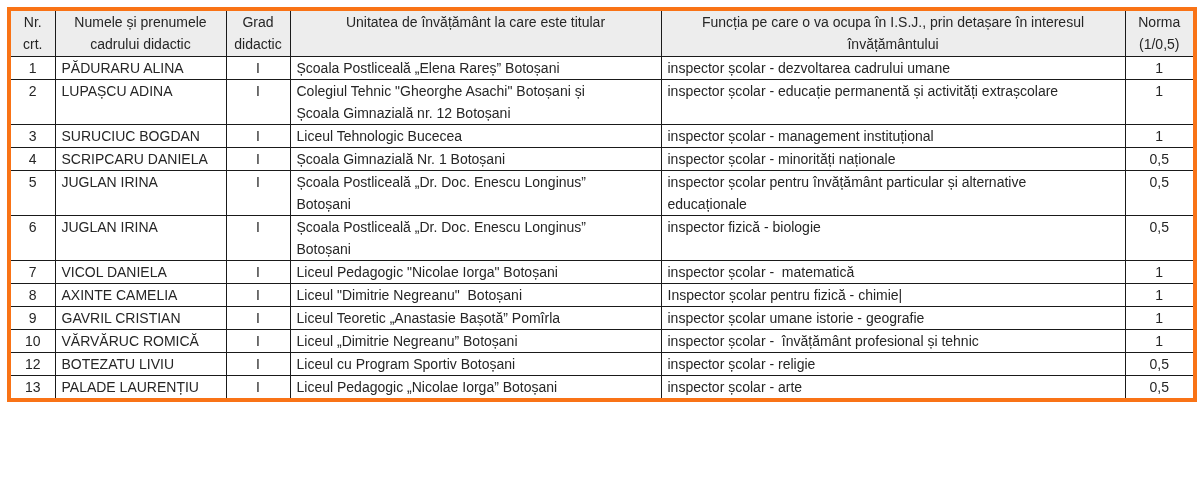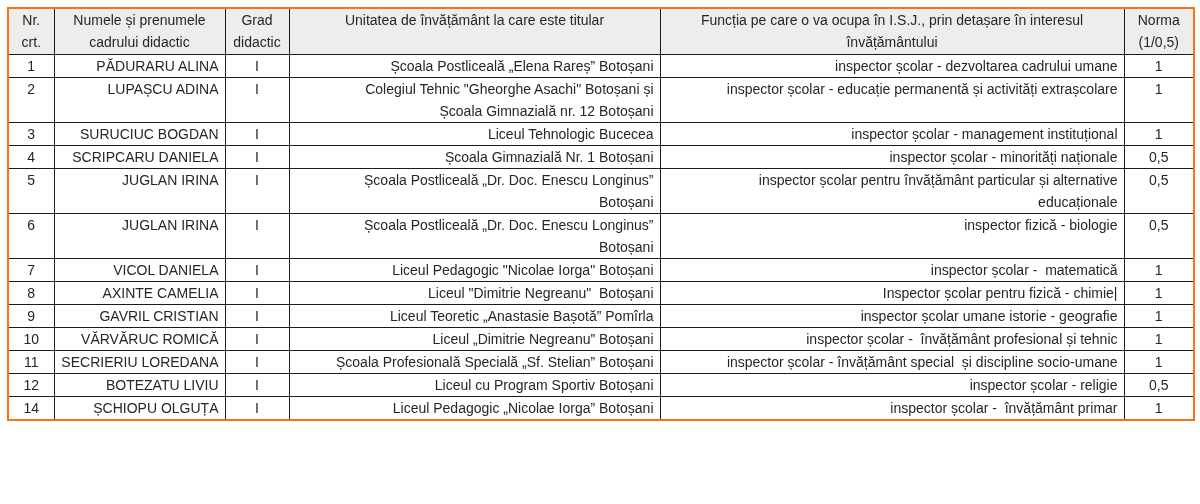--- a/index.html
+++ b/index.html
@@ -12,21 +12,21 @@
     width: 1200px;
     height: 504px;
     background: #ffffff;
     position: relative;
     overflow: hidden;
   }
   table.doc-table {
     border-collapse: collapse;
     table-layout: fixed;
     margin: 7px 0 0 7px;
-    border: 2px solid #f97316;
+    border: 4px solid #f97316;
     width: 1186px;
   }
   table.doc-table col.c-nr   { width: 46px;  }
   table.doc-table col.c-name { width: 171px; }
   table.doc-table col.c-grad { width: 64px;  }
   table.doc-table col.c-unit { width: 371px; }
   table.doc-table col.c-func { width: 464px; }
   table.doc-table col.c-norm { width: 70px;  }
   table.doc-table th,
   table.doc-table td {
@@ -40,21 +40,21 @@
     overflow: hidden;
   }
   table.doc-table th {
     background: #ededed;
     font-weight: normal;
     text-align: center;
     height: 45px;
   }
   table.doc-table td { background: #ffffff; }
   td.center, th.center { text-align: center; }
-  td.left   { text-align: right; margin-left: 25px; }
+  td.left   { text-align: left; margin-left: 25px; }
   tr.single td { height: 22px; }
 </style>
 </head>
 <body>
 
 <div class="page">
   <table class="doc-table">
     <colgroup>
       <col class="c-nr">
         <col class="c-name">
@@ -157,38 +157,30 @@
         </tr>
         <tr class="single">
           <td class="center">10</td>
           <td class="left">VĂRVĂRUC ROMICĂ</td>
           <td class="center">I</td>
           <td class="left">Liceul „Dimitrie Negreanu” Botoșani</td>
           <td class="left">inspector școlar -  învățământ profesional și tehnic</td>
           <td class="center">1</td>
         </tr>
         <tr class="single">
-          <td class="center">11</td>
-          <td class="left">SECRIERIU LOREDANA</td>
-          <td class="center">I</td>
-          <td class="left">Școala Profesională Specială „Sf. Stelian” Botoșani</td>
-          <td class="left">inspector școlar - învățământ special  și discipline socio-umane</td>
-          <td class="center">1</td>
-        </tr>
-        <tr class="single">
           <td class="center">12</td>
           <td class="left">BOTEZATU LIVIU</td>
           <td class="center">I</td>
           <td class="left">Liceul cu Program Sportiv Botoșani</td>
           <td class="left">inspector școlar - religie</td>
           <td class="center">0,5</td>
         </tr>
         <tr class="single">
-          <td class="center">14</td>
-          <td class="left">ȘCHIOPU OLGUȚA</td>
+          <td class="center">13</td>
+          <td class="left">PALADE LAURENȚIU</td>
           <td class="center">I</td>
           <td class="left">Liceul Pedagogic „Nicolae Iorga” Botoșani</td>
-          <td class="left">inspector școlar -  învățământ primar</td>
-          <td class="center">1</td>
+          <td class="left">inspector școlar - arte</td>
+          <td class="center">0,5</td>
         </tr>
       </tbody>
   </table>
 </div>
 
 </body></html>

